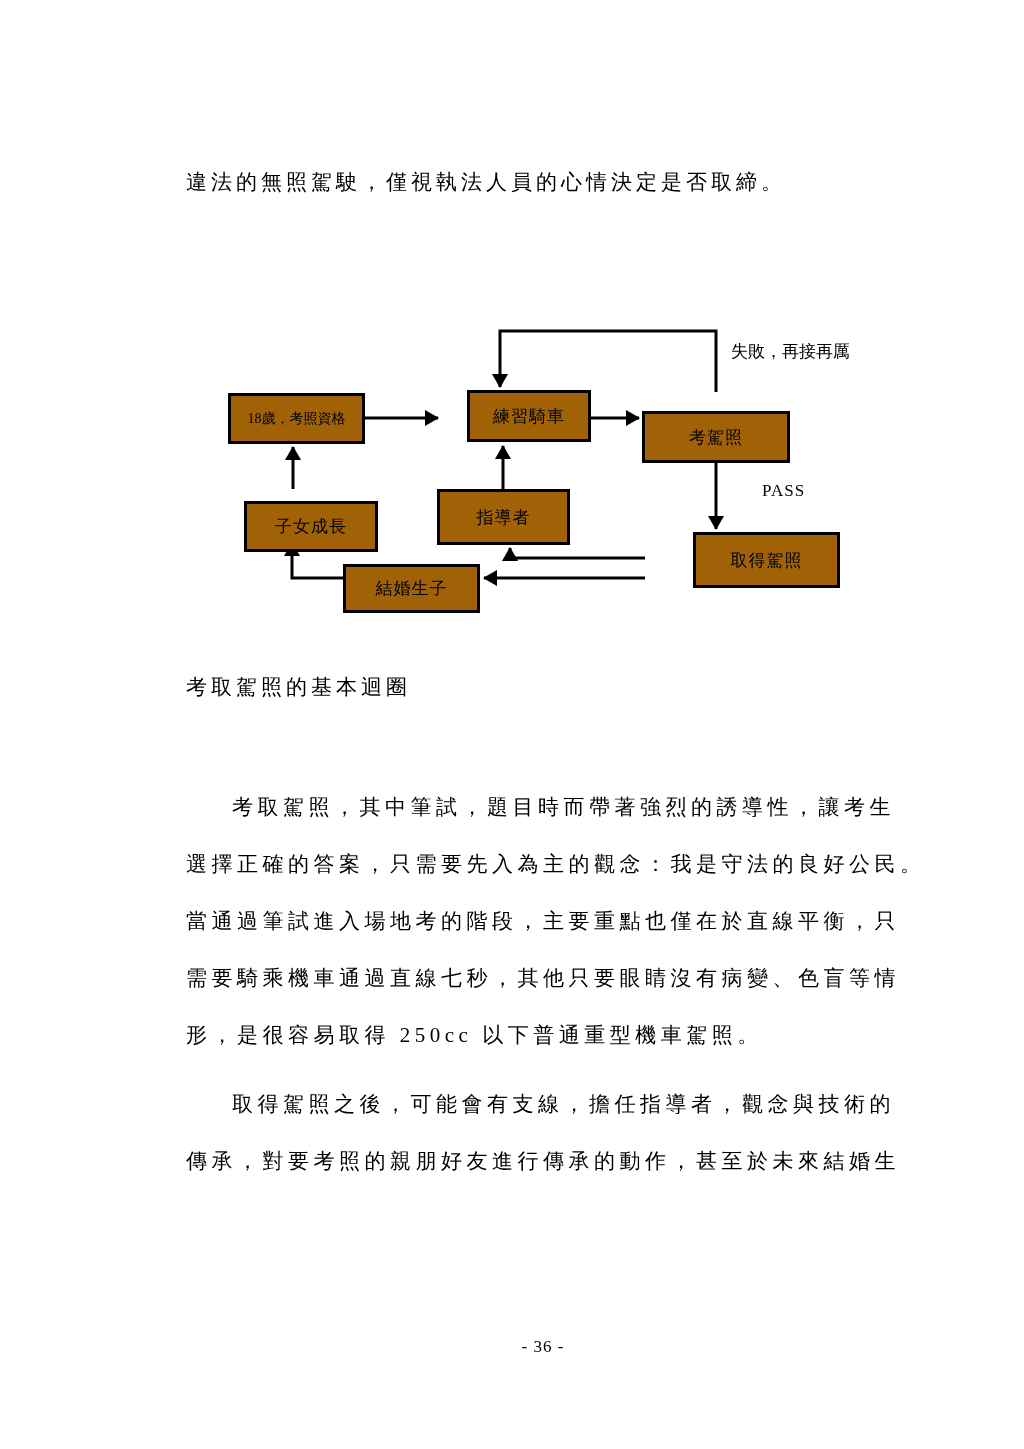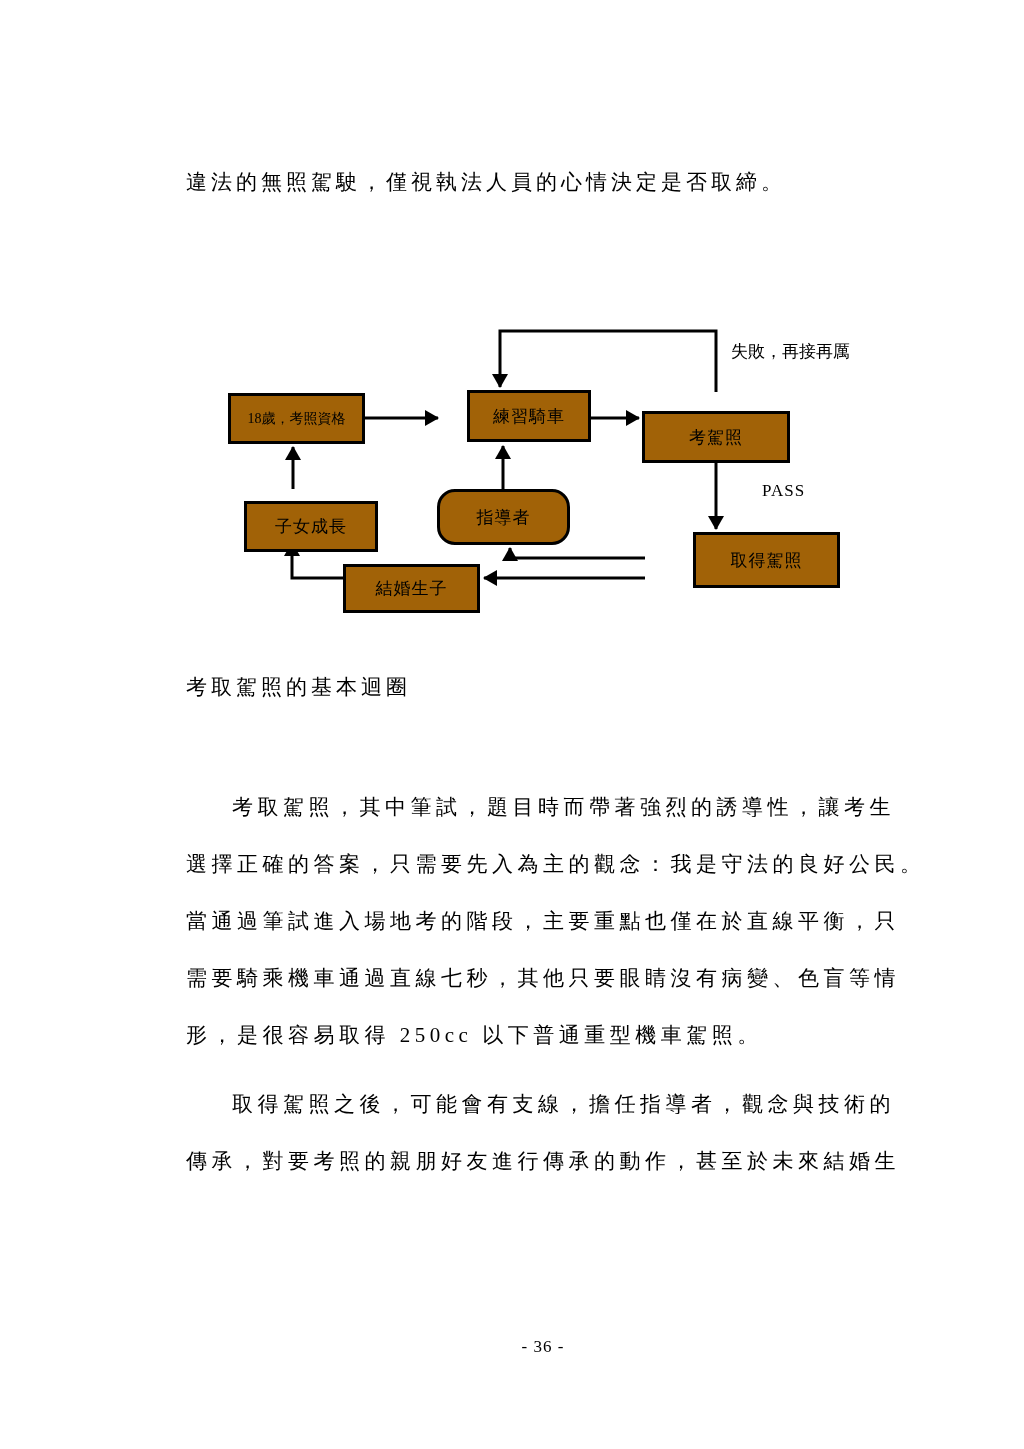--- a/index.html
+++ b/index.html
@@ -40,21 +40,21 @@
     align-items: center;
     justify-content: center;
     font-size: 17px;
     letter-spacing: 1px;
     white-space: nowrap;
   }
   .box-age      { left: 228px; top: 393px; width: 137px; height: 51px; font-size: 14px; letter-spacing: 0; }
   .box-practice { left: 467px; top: 390px; width: 124px; height: 52px; }
   .box-exam     { left: 642px; top: 392px; width: 148px; height: 52px; margin-top: 19px; }
   .box-children { left: 228px; top: 501px; width: 134px; height: 51px; margin-left: 16px; }
-  .box-mentor   { left: 437px; top: 489px; width: 133px; height: 56px; border-radius: 18px; }
+  .box-mentor   { left: 437px; top: 489px; width: 133px; height: 56px; }
   .box-license  { left: 645px; top: 532px; width: 147px; height: 56px; margin-left: 48px; }
   .box-marriage { left: 343px; top: 564px; width: 137px; height: 49px; }
   .fc-label {
     position: absolute;
     font-size: 17px;
     white-space: nowrap;
   }
   .label-fail { left: 731px; top: 340px; }
   .label-pass { left: 747px; top: 481px; letter-spacing: 1px; margin-left: 15px; }
   .caption {

